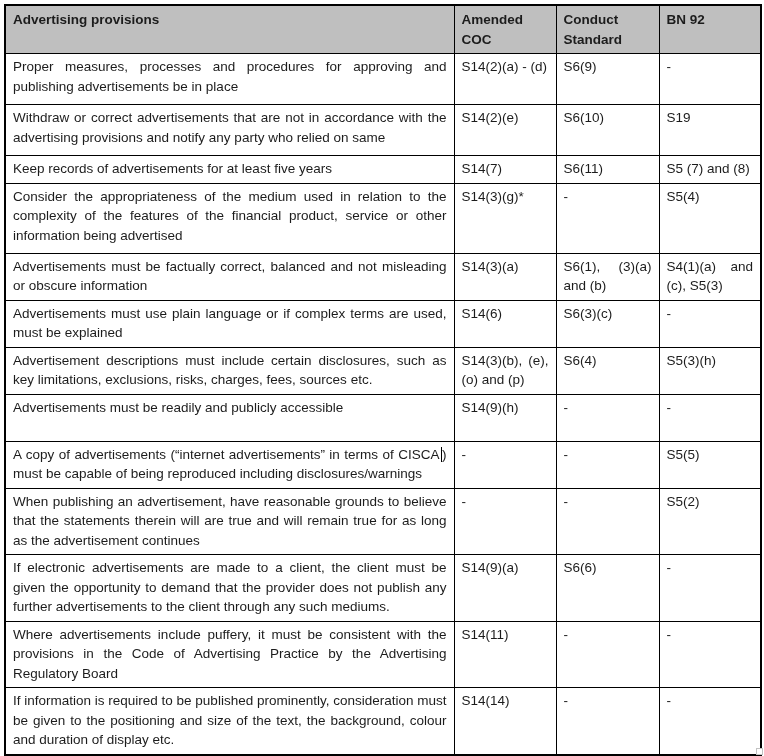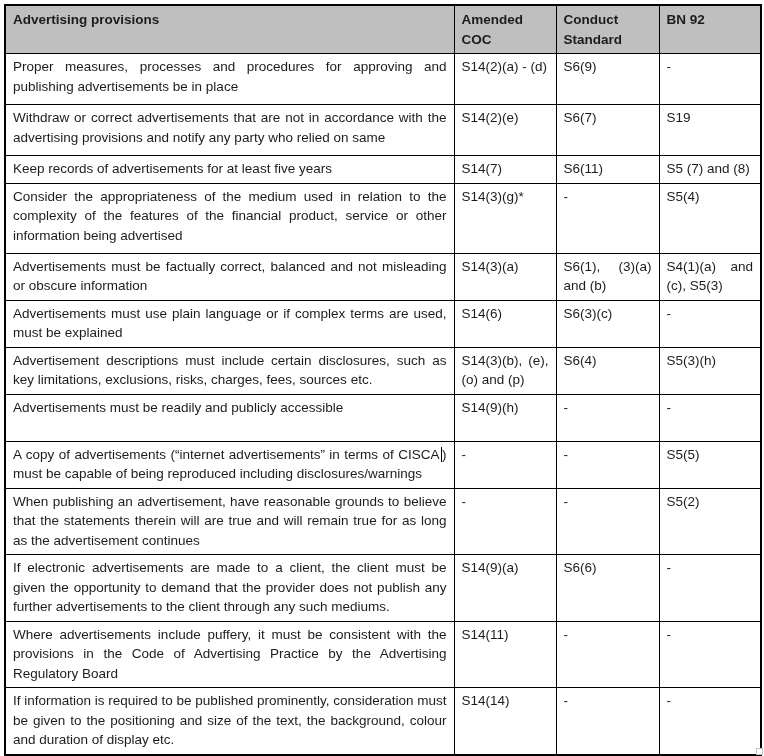--- a/index.html
+++ b/index.html
@@ -102,21 +102,21 @@
     <tbody>
         <tr>
           <td>Proper measures, processes and procedures for approving and publishing advertisements be in place</td>
           <td>S14(2)(a) - (d)</td>
           <td>S6(9)</td>
           <td>-</td>
         </tr>
         <tr>
           <td>Withdraw or correct advertisements that are not in accordance with the advertising provisions and notify any party who relied on same</td>
           <td>S14(2)(e)</td>
-          <td>S6(7)</td>
+          <td>S6(10)</td>
           <td>S19</td>
         </tr>
         <tr>
           <td>Keep records of advertisements for at least five years</td>
           <td>S14(7)</td>
           <td>S6(11)</td>
           <td>S5 (7) and (8)</td>
         </tr>
         <tr>
           <td>Consider the appropriateness of the medium used in relation to the complexity of the features of the financial product, service or other information being advertised</td>

